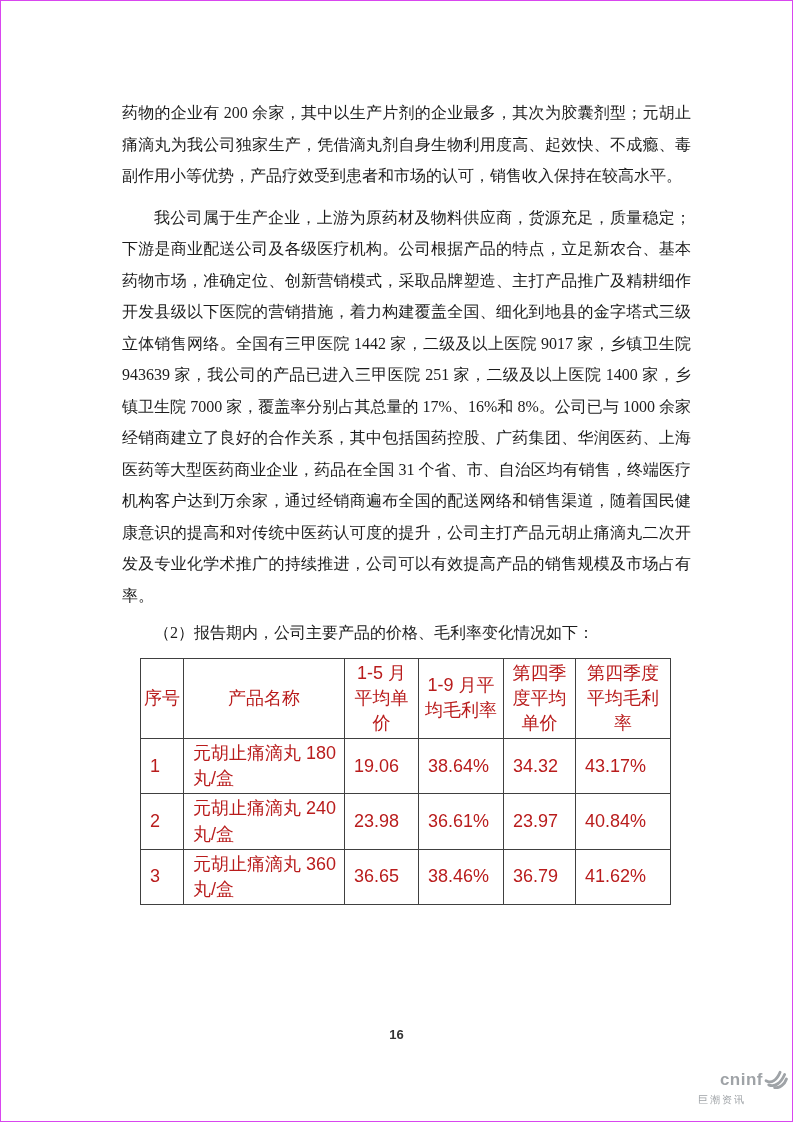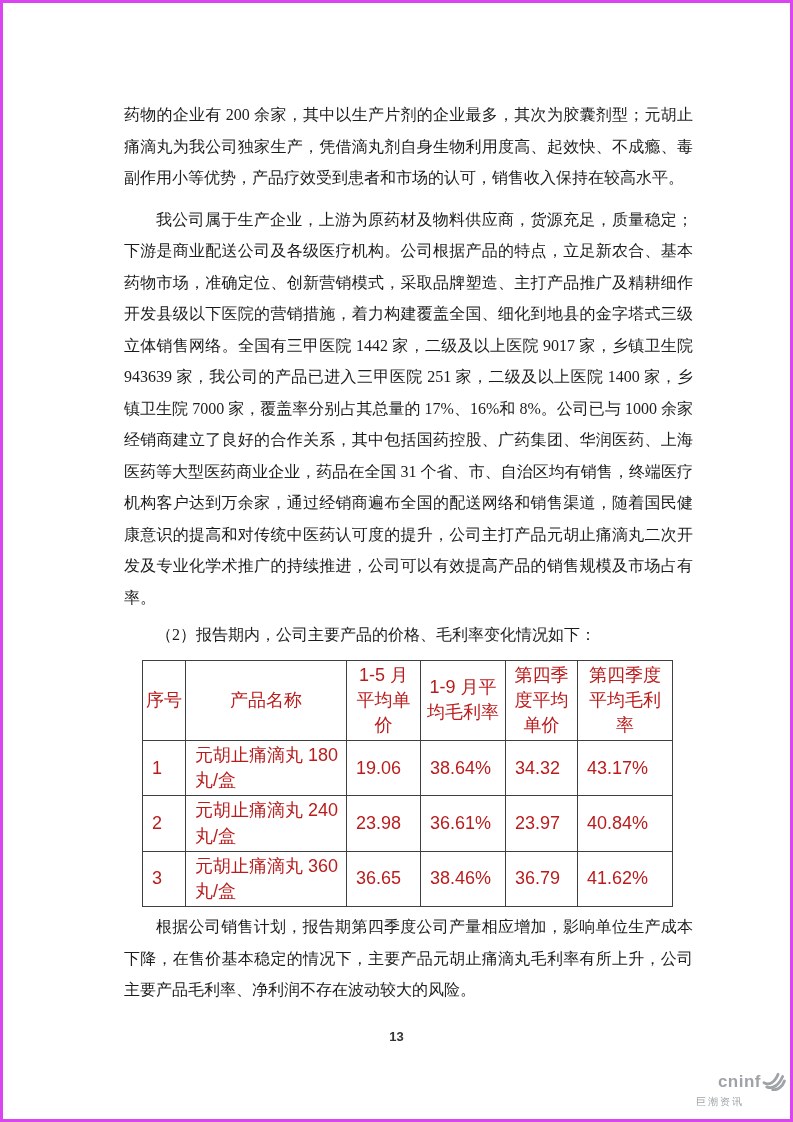--- a/index.html
+++ b/index.html
@@ -1,21 +1,21 @@
 <!DOCTYPE html>
 <html><head>
 <meta charset="utf-8">
 <style>
   html, body { margin: 0; padding: 0; background: #ffffff; }
   .page {
     position: relative;
     width: 793px;
     height: 1122px;
     background: #ffffff;
-    border: 3px solid #d946ef;
+    border: 1px solid #d946ef;
     box-sizing: border-box;
     overflow: hidden;
     font-family: "Liberation Serif", "DejaVu Serif", serif;
     color: #1c1c1c;
   }
   .content {
     position: absolute;
     left: 121px;
     top: 96px;
     width: 569px;
@@ -146,26 +146,25 @@
           <td>3</td>
           <td class="c-name">元胡止痛滴丸 360 丸/盒</td>
           <td>36.65</td>
           <td>38.46%</td>
           <td>36.79</td>
           <td>41.62%</td>
         </tr>
       </tbody>
     </table>
 
-    <p class="para">根据公司销售计划，报告期第四季度公司产量相应增加，影响单位生产成本下降，在售价基本稳定的情况下，主要产品元胡止痛滴丸毛利率有所上升，公司主要产品毛利率、净利润不存在波动较大的风险。</p>
 
 
   </div>
 
-  <div class="page-number">13</div>
+  <div class="page-number">16</div>
 
   <div class="cninfo-logo">
     <div class="logo-row1">
       <span class="logo-word">cninf</span>
       <span>
         <svg width="24" height="20" viewBox="0 0 26 22">
           <g fill="none" stroke="#9fa3a7" stroke-width="3.1" stroke-linecap="round">
             <path d="M2 13 C 8 16.5, 14 12, 17.5 3.5"></path>
             <path d="M5 17.5 C 12 20.5, 18.5 15, 22.5 6"></path>
             <path d="M11.5 20.5 C 17 21.5, 22.5 17, 24.5 11"></path>

